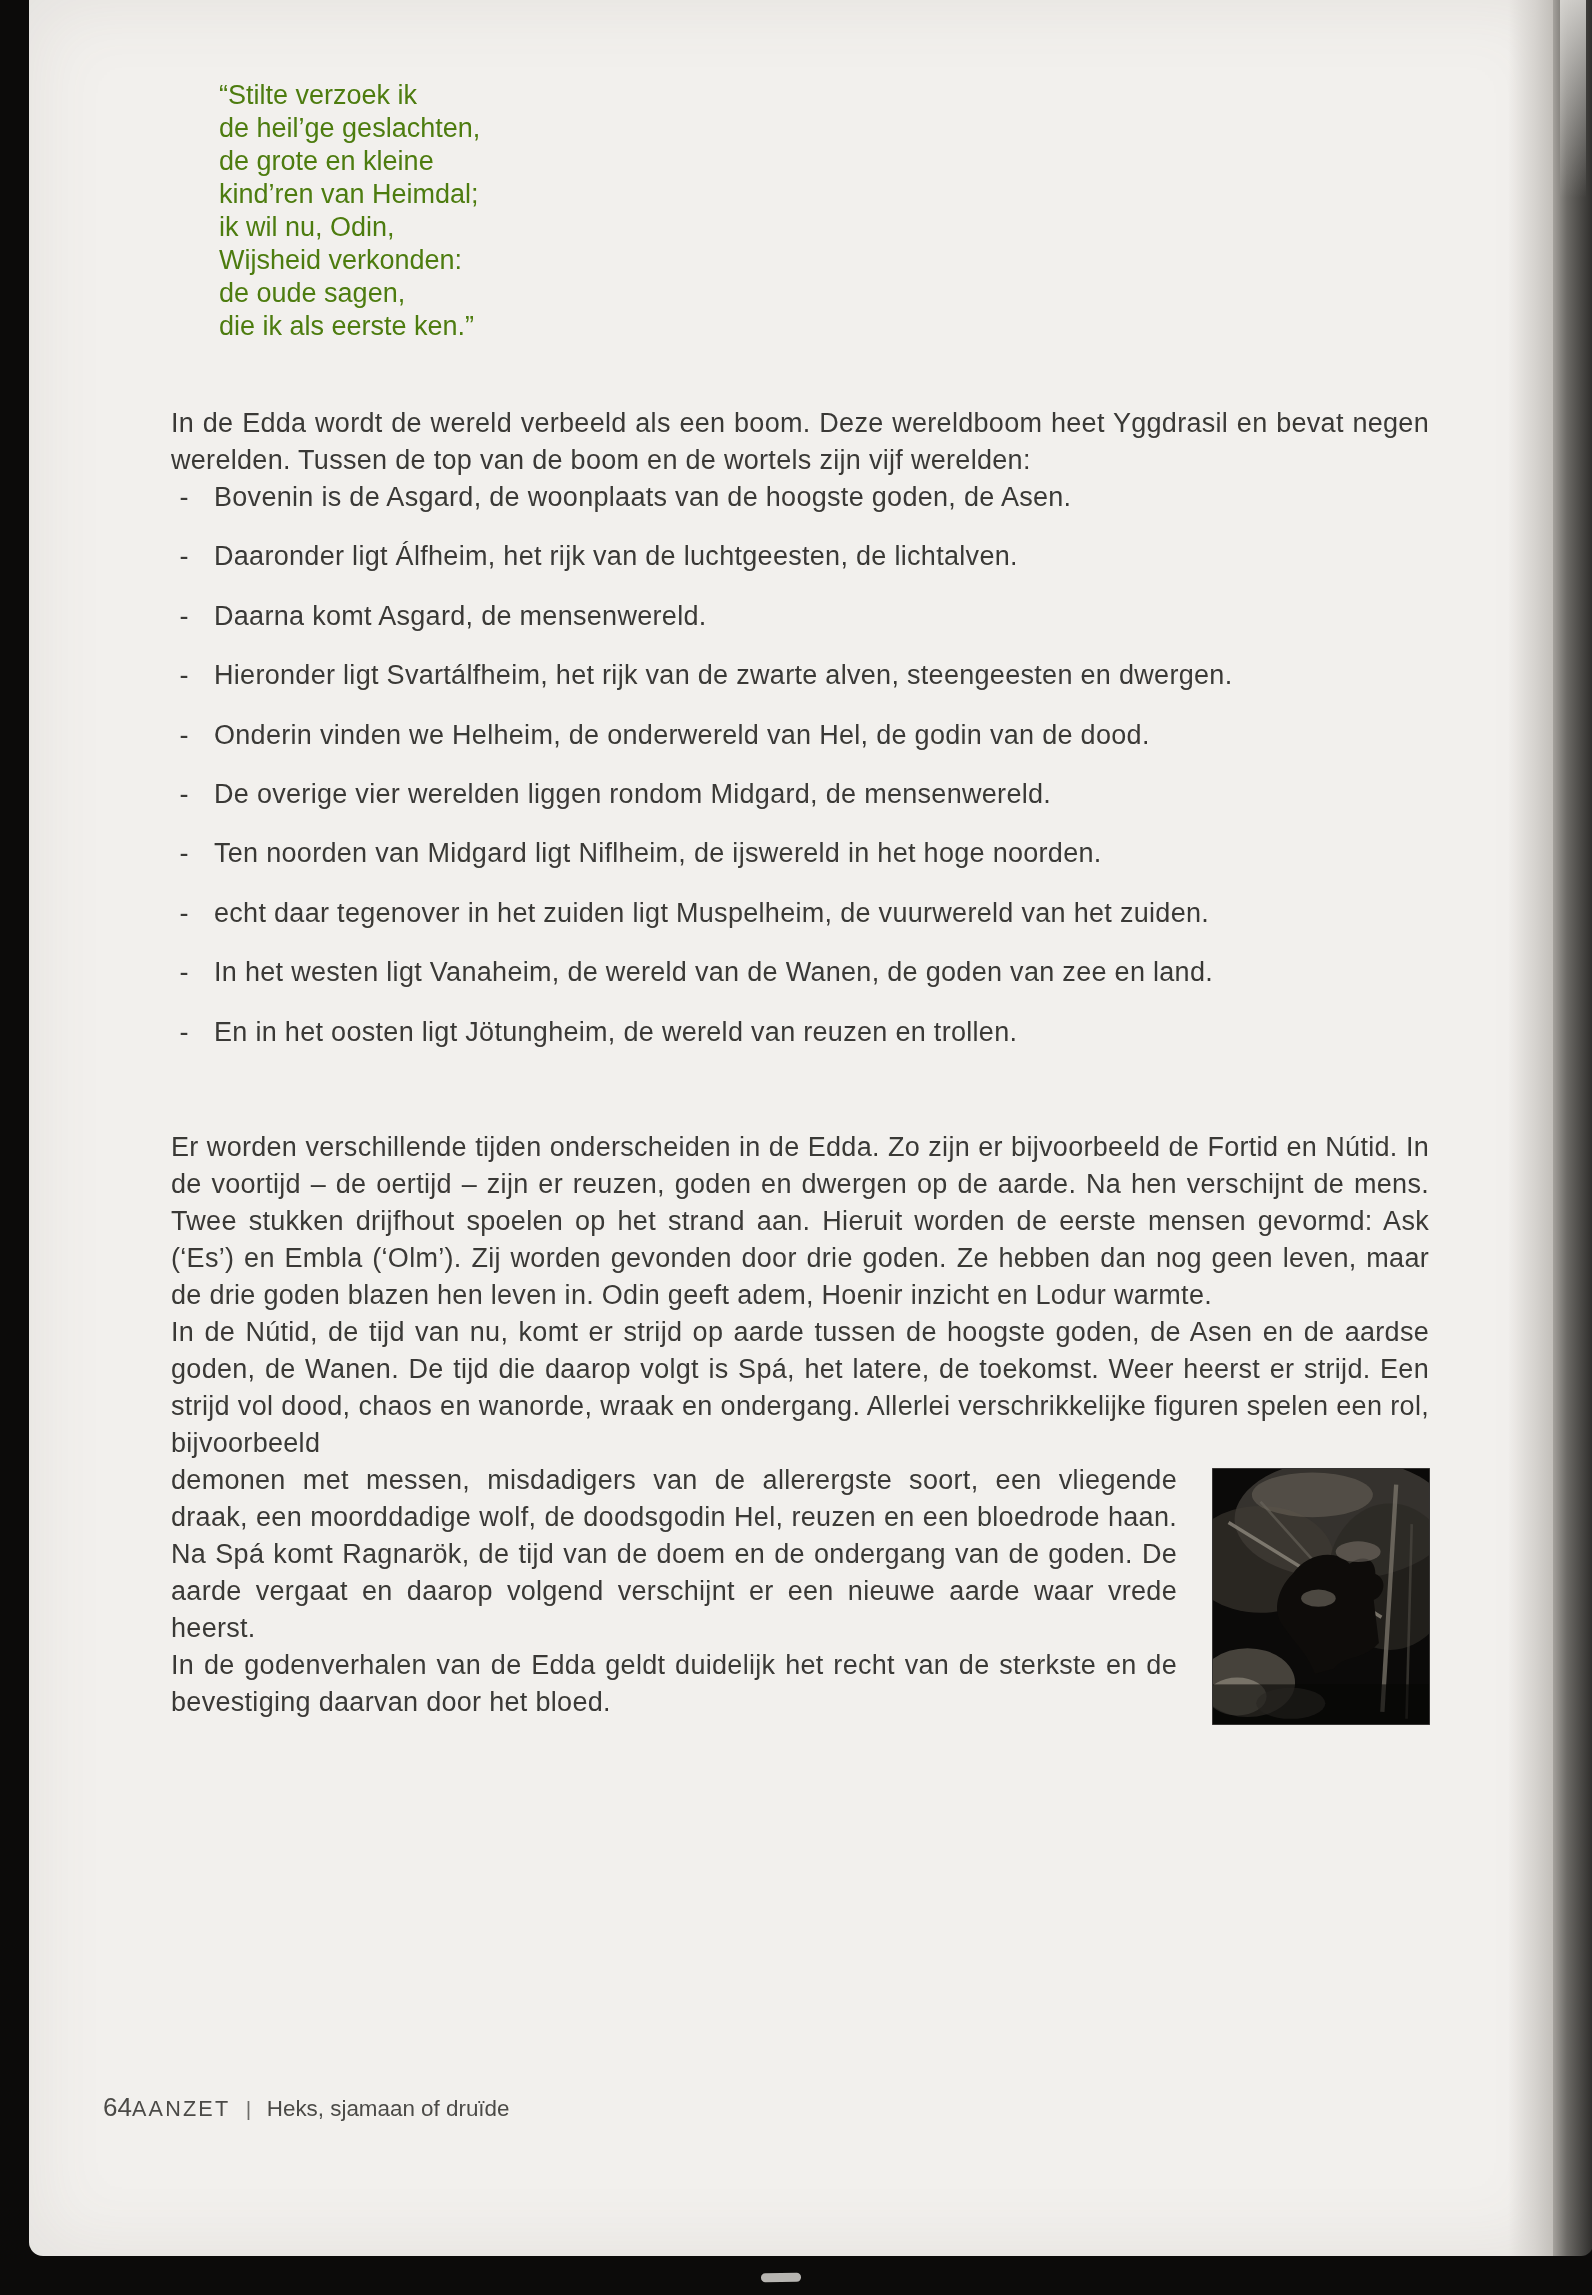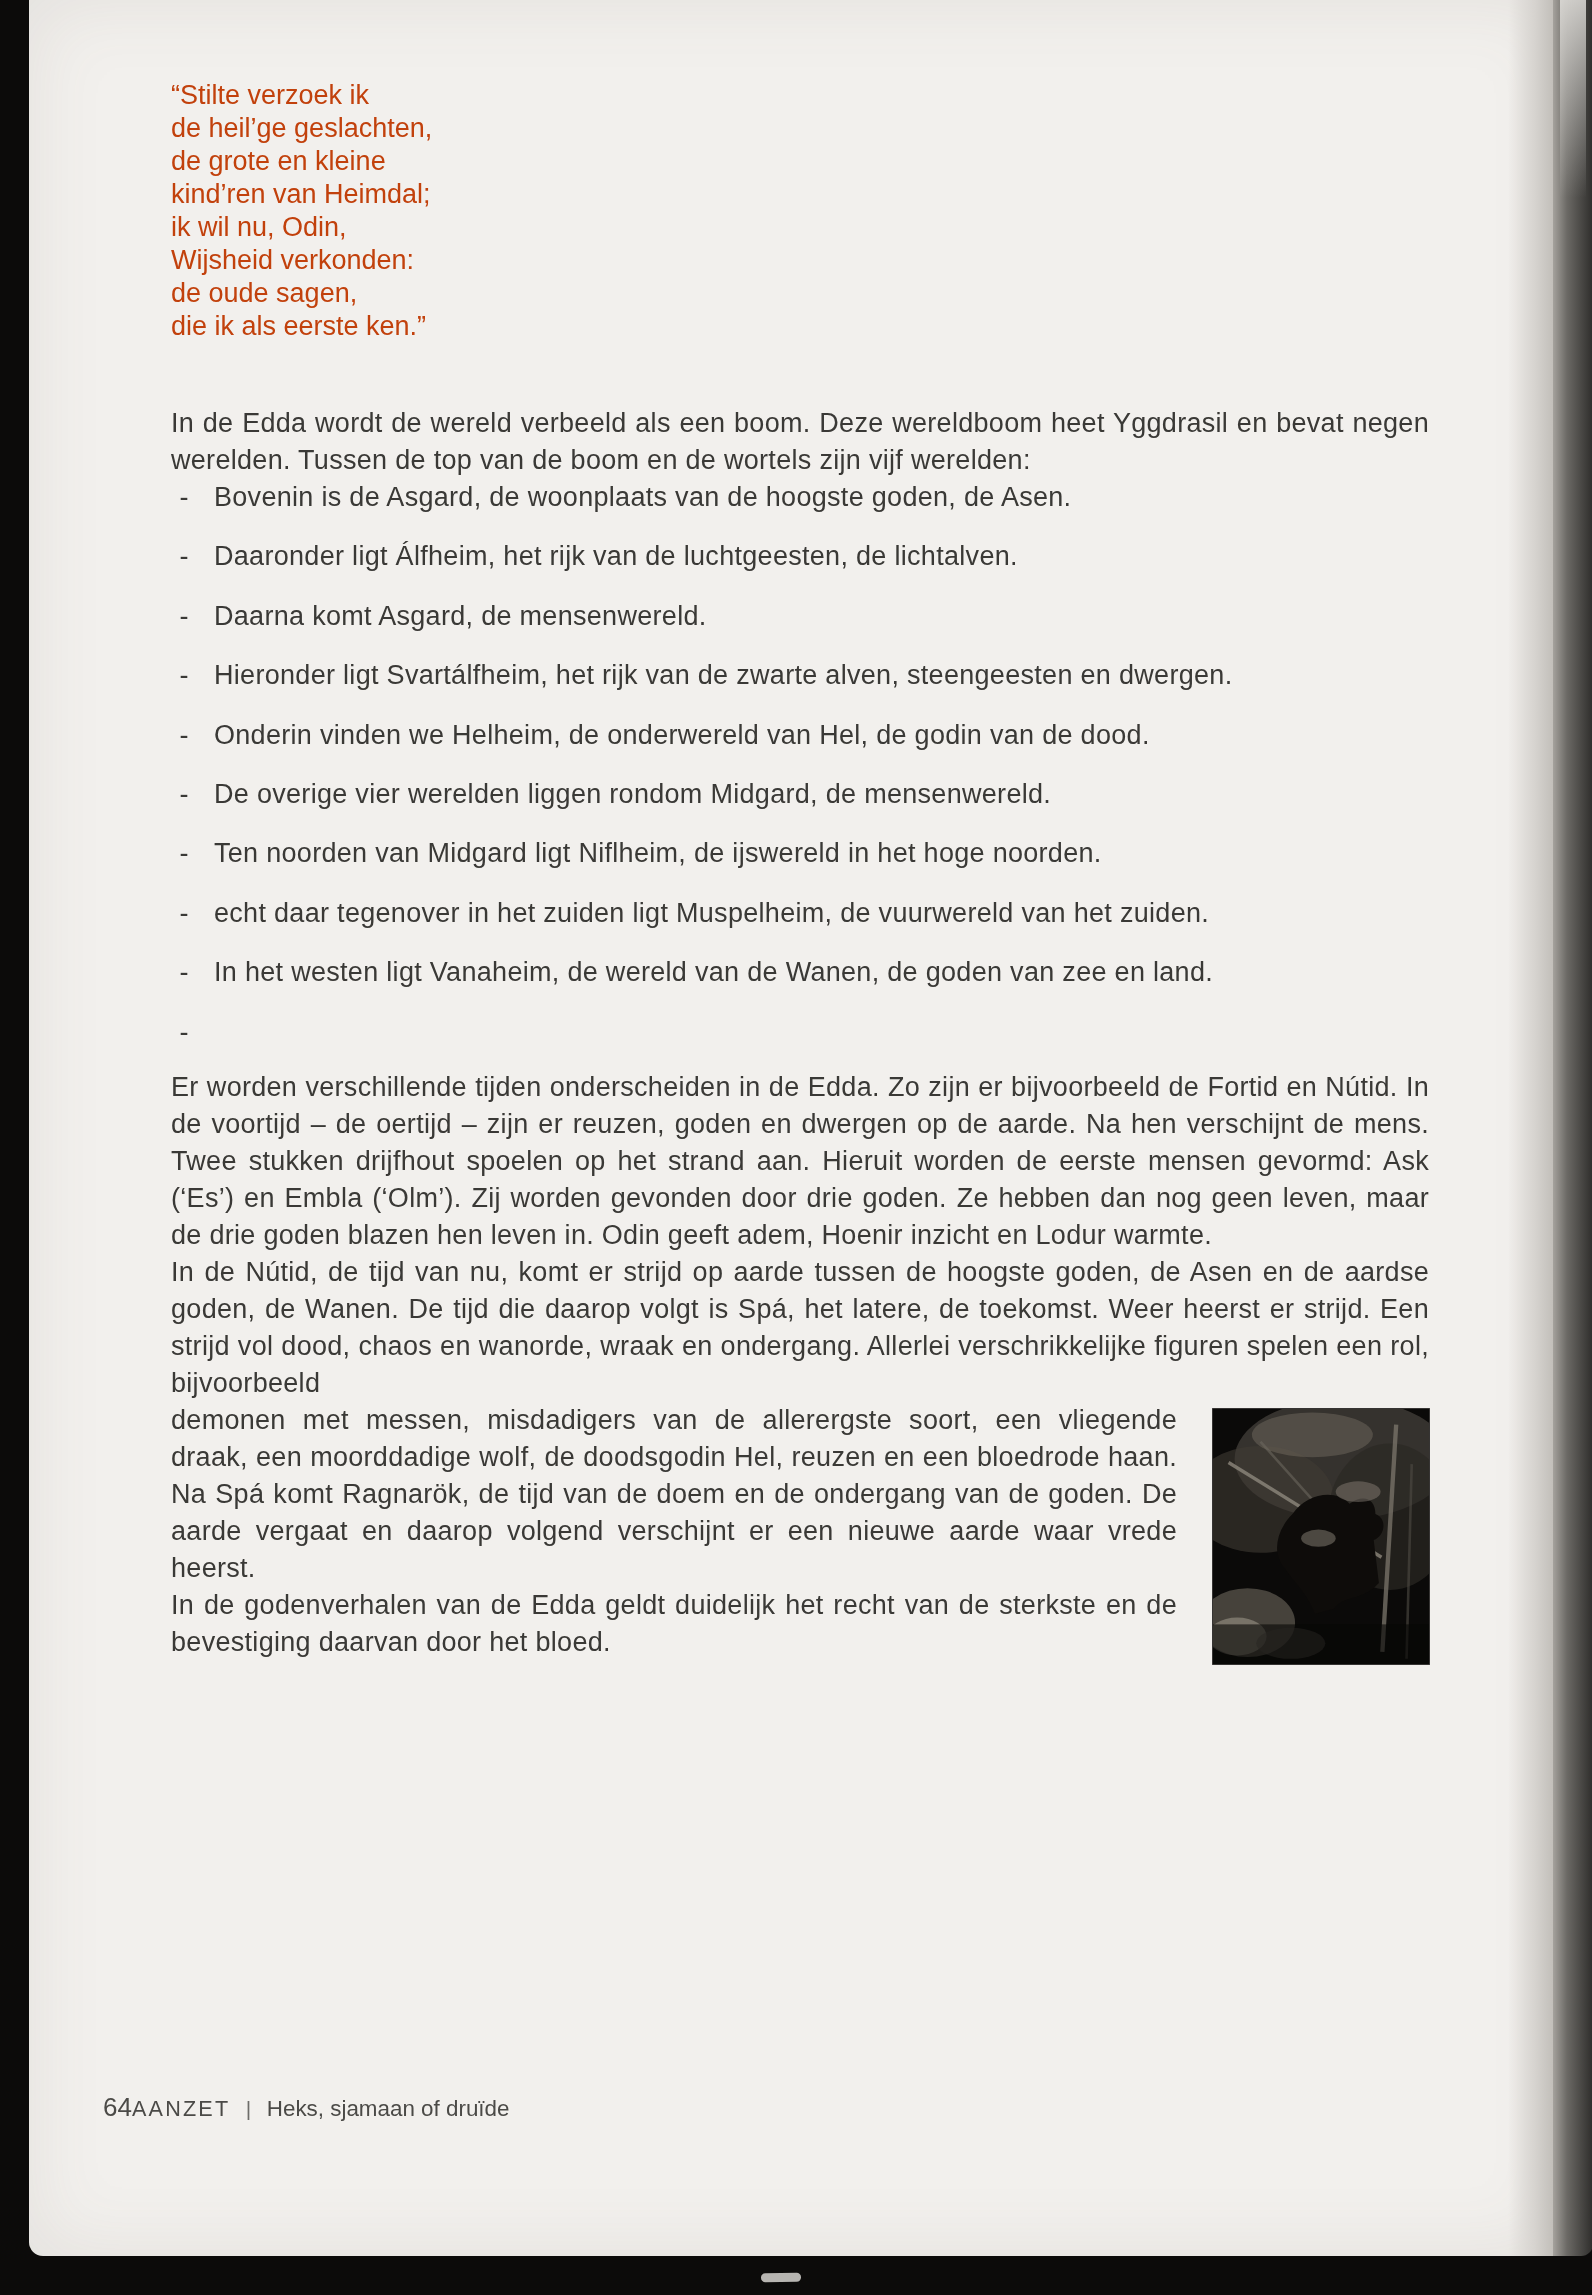--- a/index.html
+++ b/index.html
@@ -39,21 +39,21 @@
     background:#b7b5b1; border-radius:4.3px; transform:rotate(-1deg);
   }
 
   
   .content {
     position:absolute; left:142px; top:0; width:1258px;
     padding-top:79px;
     color:#3a3936;
   }
 
-  .poem { font-size:27px; line-height:33px; color:#c2410c; }
+  .poem { font-size:27px; line-height:33px; color:#4d7c0f;margin-left:48px; }
   .poem-line { white-space:pre; }
 
   .para {
     font-size:27px; line-height:37px; letter-spacing:0.3px;
     text-align:justify; margin:0;
   }
   .intro { margin-top:62px; }
 
   .world-list { margin:0; padding:0; list-style:none; }
   .world-list li {
@@ -114,21 +114,21 @@
       <ul class="world-list">
         <li><span class="dash">-</span><span>Bovenin is de Asgard, de woonplaats van de hoogste goden, de Asen.</span></li>
         <li><span class="dash">-</span><span>Daaronder ligt Álfheim, het rijk van de luchtgeesten, de lichtalven.</span></li>
         <li><span class="dash">-</span><span>Daarna komt Asgard, de mensenwereld.</span></li>
         <li><span class="dash">-</span><span>Hieronder ligt Svartálfheim, het rijk van de zwarte alven, steengeesten en dwergen.</span></li>
         <li><span class="dash">-</span><span>Onderin vinden we Helheim, de onderwereld van Hel, de godin van de dood.</span></li>
         <li><span class="dash">-</span><span>De overige vier werelden liggen rondom Midgard, de mensenwereld.</span></li>
         <li><span class="dash">-</span><span>Ten noorden van Midgard ligt Niflheim, de ijswereld in het hoge noorden.</span></li>
         <li><span class="dash">-</span><span>echt daar tegenover in het zuiden ligt Muspelheim, de vuurwereld van het zuiden.</span></li>
         <li><span class="dash">-</span><span>In het westen ligt Vanaheim, de wereld van de Wanen, de goden van zee en land.</span></li>
-        <li><span class="dash">-</span></li>
+        <li><span class="dash">-</span><span>En in het oosten ligt Jötungheim, de wereld van reuzen en trollen.</span></li>
       </ul>
 
       <p class="para p-tijden">Er worden verschillende tijden onderscheiden in de Edda. Zo zijn er bijvoorbeeld de Fortid en Nútid. In de voortijd – de oertijd – zijn er reuzen, goden en dwergen op de aarde. Na hen verschijnt de mens. Twee stukken drijfhout spoelen op het strand aan. Hieruit worden de eerste mensen gevormd: Ask (‘Es’) en Embla (‘Olm’). Zij worden gevonden door drie goden. Ze hebben dan nog geen leven, maar de drie goden blazen hen leven in. Odin geeft adem, Hoenir inzicht en Lodur warmte.</p>
       <p class="para">In de Nútid, de tijd van nu, komt er strijd op aarde tussen de hoogste goden, de Asen en de aardse goden, de Wanen. De tijd die daarop volgt is Spá, het latere, de toekomst. Weer heerst er strijd. Een strijd vol dood, chaos en wanorde, wraak en ondergang. Allerlei verschrikkelijke figuren spelen een rol, bijvoorbeeld</p>
 
       <div class="wrap-block">
 
         <div class="photo">
           <svg viewBox="0 0 250 296" preserveAspectRatio="none" aria-hidden="true">
             <rect width="250" height="296" fill="#0b0a09"></rect>

